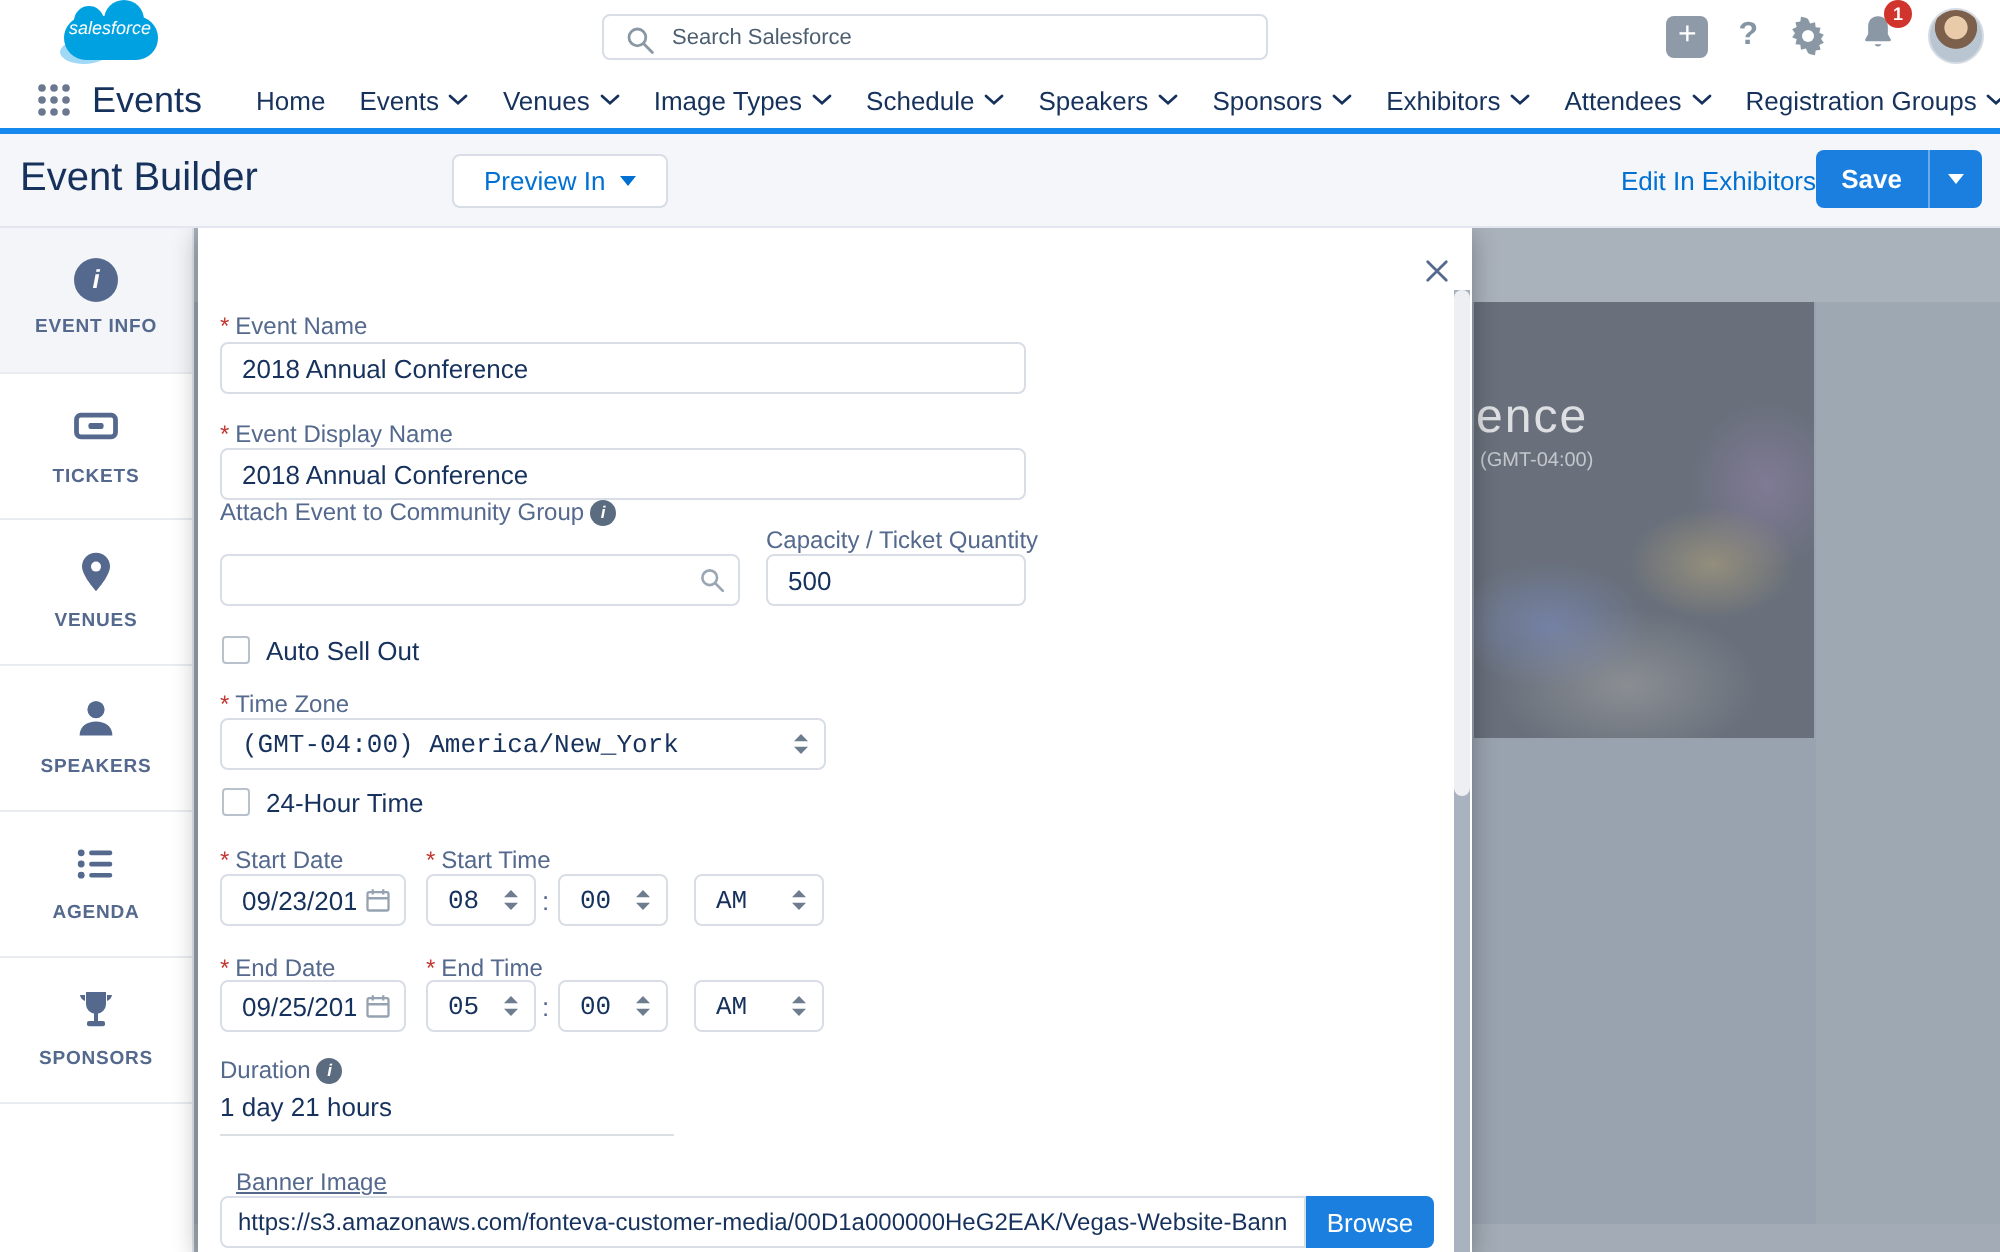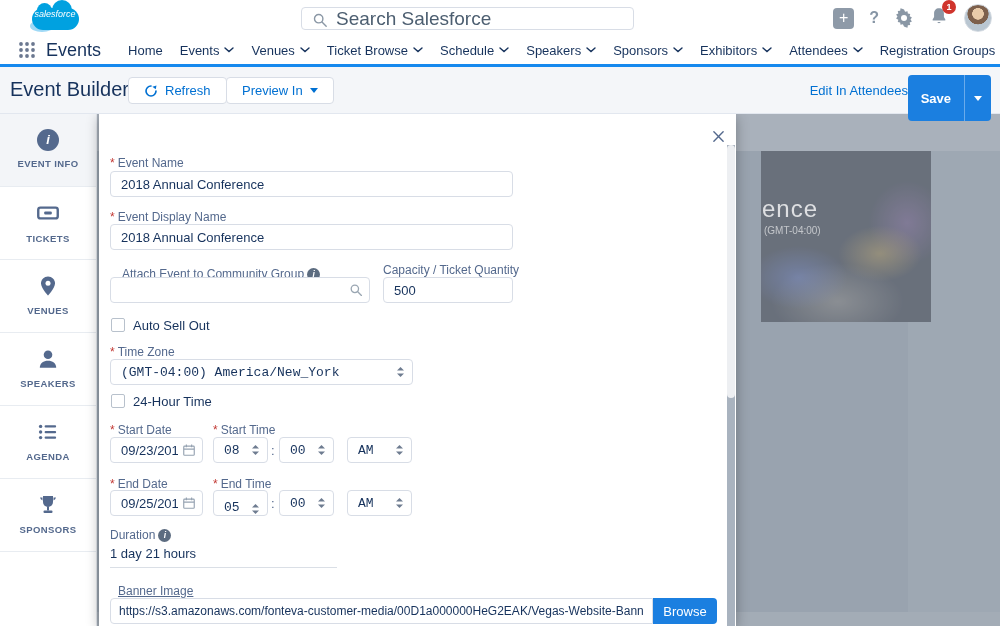--- a/index.html
+++ b/index.html
@@ -8,21 +8,21 @@
   
   .header { position:absolute; top:0; left:0; right:0; height:36px; background:#fff; z-index:30;margin-left:16px; }
   .logo { position:absolute; left:12px; top:4px; width:54px; height:29px; cursor:pointer; }
   .logo-swoosh { position:absolute; left:2px; top:16px; width:24px; height:12px; background:#9fd9f6; border-radius:50%; }
   .logo-cloud { position:absolute; left:4px; top:4px; width:47px; height:22px; background:#00a1e0; border-radius:12px; }
   .logo-cloud::before { content:""; position:absolute; left:5px; top:-5px; width:15px; height:15px; border-radius:50%; background:#00a1e0; }
   .logo-cloud::after { content:""; position:absolute; right:7px; top:-8px; width:20px; height:20px; border-radius:50%; background:#00a1e0; }
   .logo-text { position:absolute; left:0; right:0; top:5px; text-align:center; color:#fff; font-size:9px; font-style:italic; z-index:2; }
   .search-box { position:absolute; left:285px; top:7px; width:333px; height:23px; border:1px solid #d8dde6; border-radius:4px; background:#fff; }
   .search-box svg { position:absolute; left:10px; top:4px; }
-  .search-box input { position:absolute; left:0; top:0; width:100%; height:100%; border:none; outline:none; background:transparent; padding-left:34px; font-size:19px; color:#32455a; font-family:inherit; }
+  .search-box input { position:absolute; left:0; top:0; width:100%; height:100%; border:none; outline:none; background:transparent; padding-left:34px; font-size:11px; color:#32455a; font-family:inherit; }
   .search-box input::placeholder { color:#4c5e70; opacity:1; }
   .h-actions { position:absolute; right:8px; top:0; height:36px; display:flex; align-items:center; gap:15px; }
   .plus-btn { width:21px; height:21px; background:#8e9aa8; border-radius:4px; color:#fff; font-size:16px; line-height:19px; text-align:center; cursor:pointer; }
   .help-btn { color:#8695a5; font-size:16px; font-weight:bold; cursor:pointer; }
   .icon-btn { cursor:pointer; display:flex; align-items:center; }
   .bell-wrap { position:relative; cursor:pointer; }
   .badge { position:absolute; top:-6px; right:-7px; min-width:14px; height:14px; background:#d0342c; border-radius:8px; color:#fff; font-size:9px; font-weight:bold; text-align:center; line-height:14px; padding:0 3px; }
   .avatar { width:28px; height:28px; border-radius:50%; cursor:pointer; border:1px solid #d5dbe2;
             background: radial-gradient(circle at 50% 34%, #e9cba9 0 26%, #7d604c 28% 48%, #b9c6d1 50%); }
 
@@ -36,38 +36,38 @@
   
   .toolbar { position:absolute; top:67px; left:0; right:0; height:47px; background:#f4f6f9; border-bottom:1px solid #e2e7ef; z-index:20; }
   .tb-title { position:absolute; left:10px; top:11px; font-size:20px; color:#16325c; }
   .btn-white { position:absolute; top:10px; height:27px; background:#fff; border:1px solid #d8dde6; border-radius:4px; color:#0070d2; font-size:13px; display:inline-flex; align-items:center; gap:7px; padding:0 15px; cursor:pointer; }
   .btn-refresh { left:128px; }
   .btn-preview { left:226px; }
   .caret-blue { width:0; height:0; border-left:4.5px solid transparent; border-right:4.5px solid transparent; border-top:5px solid #0070d2; display:inline-block; }
   .caret-white { width:0; height:0; border-left:4.5px solid transparent; border-right:4.5px solid transparent; border-top:5px solid #fff; display:inline-block; }
   .btn-status { position:absolute; left:434px; top:9px; height:28px; background:#1b7fe0; border-radius:4px; color:#fff; font-size:13px; font-weight:bold; display:inline-flex; align-items:center; gap:11px; padding:0 14px; cursor:pointer; }
   .edit-link { position:absolute; right:92px; top:16px; font-size:13px; color:#0070d2; cursor:pointer; }
-  .btn-save { position:absolute; right:9px; top:8px; height:46px; background:#1b7fe0; border-radius:4px; color:#fff; font-size:13px; font-weight:bold; display:inline-flex; align-items:stretch; cursor:pointer; }
+  .btn-save { position:absolute; right:9px; top:8px; height:29px; background:#1b7fe0; border-radius:4px; color:#fff; font-size:13px; font-weight:bold; display:inline-flex; align-items:stretch; cursor:pointer; }
   .save-main { display:flex; align-items:center; padding:0 13px; }
   .save-div { width:1px; background:rgba(255,255,255,.35); }
   .save-caret { display:flex; align-items:center; padding:0 9px; }
 
   
   .sidebar { position:absolute; left:0; top:114px; width:97px; bottom:0; background:#fff; border-right:1px solid #e4e8ee; z-index:10; }
   .side-item { height:73px; border-bottom:1px solid #e8ecf1; display:flex; flex-direction:column; align-items:center; justify-content:center; gap:7px; cursor:pointer; background:#fff; }
   .side-item.selected { background:#f3f5f8; }
   .side-label { font-size:9.5px; font-weight:bold; letter-spacing:.4px; color:#54698d; text-align:center; line-height:1.3; padding:0 4px; }
   .info-dot-big { width:22px; height:22px; border-radius:50%; background:#54698d; color:#fff; font-size:13px; font-weight:bold; text-align:center; line-height:22px; font-style:italic; }
 
   
   .overlay { position:absolute; left:97px; top:114px; right:0; bottom:0; background:#99a3af; z-index:5; }
   .ov-right { position:absolute; right:0; top:0; bottom:0; width:92px; background:#9ea8b3; }
   .ov-top { position:absolute; left:0; right:0; top:0; height:37px; background:#a9b1bb; }
   .ov-bottom { position:absolute; left:0; right:0; bottom:0; height:14px; background:#a3acb6; }
-  .banner-preview { position:absolute; left:664px; top:37px; width:170px; height:171px; overflow:hidden;
+  .banner-preview { position:absolute; left:640px; top:37px; width:170px; height:218px; overflow:hidden;
       background:
         radial-gradient(60px 40px at 70% 60%, rgba(205,170,90,.55), transparent 70%),
         radial-gradient(70px 45px at 22% 74%, rgba(110,135,225,.5), transparent 70%),
         radial-gradient(55px 60px at 86% 42%, rgba(170,120,200,.4), transparent 70%),
         radial-gradient(95px 55px at 45% 88%, rgba(235,225,205,.35), transparent 70%),
         #474c57; }
   .banner-tint { position:absolute; inset:0; background:rgba(153,163,175,.42); }
   .banner-title { position:absolute; left:1px; top:44px; font-size:24px; font-weight:300; color:rgba(255,255,255,.78); letter-spacing:1px; }
   .banner-sub { position:absolute; left:3px; top:74px; font-size:10px; color:rgba(255,255,255,.6); }
 
@@ -88,34 +88,34 @@
   .cb-label { position:absolute; font-size:13px; color:#16325c; }
   .colon { position:absolute; font-size:13px; color:#54698d; }
   .info-dot { width:13px; height:13px; border-radius:50%; background:#5c6c80; color:#fff; font-size:8.5px; font-weight:bold; text-align:center; line-height:13px; font-style:italic; }
   .v-dur { position:absolute; font-size:13px; color:#16325c; }
   .divider { position:absolute; height:1px; background:#dadfe6; }
   .btn-browse { position:absolute; width:64px; height:26px; background:#1b7fe0; border:none; border-radius:0 4px 4px 0; color:#fff; font-size:13px; cursor:pointer; font-family:inherit; }
 
   
   .l-name   { left:11px; top:42px; }   .i-name  { left:11px; top:57px;  width:403px; }
   .l-dname  { left:11px; top:96px; }   .i-dname { left:11px; top:110px; width:403px; }
-  .l-comm   { left:11px; top:153px;margin-left:12px; }  .w-comm  { left:11px; top:163px; width:260px; }
+  .l-comm   { left:11px; top:135px; }  .w-comm  { left:11px; top:163px; width:260px; }
   .l-cap    { left:284px; top:149px; } .i-cap   { left:284px; top:163px; width:130px; }
   .cb-auto  { left:12px; top:204px; }  .lb-auto { left:34px; top:204px; }
   .l-tz     { left:11px; top:231px; }  .s-tz    { left:11px; top:245px; width:303px; }
   .cb-24    { left:12px; top:280px; }  .lb-24   { left:34px; top:280px; }
   .l-sd     { left:11px; top:309px; }  .l-st    { left:114px; top:309px; }
   .w-sd     { left:11px; top:323px; width:93px; }
   .s-h1     { left:114px; top:323px; width:55px; }
   .c-1      { left:172px; top:329px; }
   .s-m1     { left:180px; top:323px; width:55px; }
   .s-ap1    { left:248px; top:323px; width:65px; }
   .l-ed     { left:11px; top:363px; }  .l-et    { left:114px; top:363px; }
   .w-ed     { left:11px; top:376px; width:93px; }
-  .s-h2     { left:114px; top:376px; width:55px;align-items:flex-end; }
+  .s-h2     { left:114px; top:376px; width:55px; }
   .c-2      { left:172px; top:382px; }
   .s-m2     { left:180px; top:376px; width:55px; }
   .s-ap2    { left:248px; top:376px; width:65px; }
   .l-dur    { left:11px; top:414px; }  .v-dur   { left:11px; top:432px; }
   .div-1    { left:11px; top:453px; width:227px; }
   .l-ban    { left:19px; top:470px;text-decoration:underline; }
   .i-ban    { left:11px; top:484px; width:543px; border-radius:4px 0 0 4px; font-size:12px; padding:0 8px; }
   .b-browse { left:554px; top:484px; }
 </style>
 </head>
@@ -180,21 +180,21 @@
         <path d="M1 1l4 3.6L9 1"></path>
       </svg>
     </span>
   <span class="nav-item">
       <span>Venues</span>
       <svg width="10" height="6" viewBox="0 0 10 6" fill="none" stroke="#16325c" stroke-width="1.4" stroke-linecap="round">
         <path d="M1 1l4 3.6L9 1"></path>
       </svg>
     </span>
   <span class="nav-item">
-      <span>Ticket Browse</span>
+      <span>Image Types</span>
       <svg width="10" height="6" viewBox="0 0 10 6" fill="none" stroke="#16325c" stroke-width="1.4" stroke-linecap="round">
         <path d="M1 1l4 3.6L9 1"></path>
       </svg>
     </span>
   <span class="nav-item">
       <span>Schedule</span>
       <svg width="10" height="6" viewBox="0 0 10 6" fill="none" stroke="#16325c" stroke-width="1.4" stroke-linecap="round">
         <path d="M1 1l4 3.6L9 1"></path>
       </svg>
     </span>
@@ -226,32 +226,25 @@
       <span>Registration Groups</span>
       <svg width="10" height="6" viewBox="0 0 10 6" fill="none" stroke="#16325c" stroke-width="1.4" stroke-linecap="round">
         <path d="M1 1l4 3.6L9 1"></path>
       </svg>
     </span>
 
 </div>
 
 <div class="toolbar">
   <div class="tb-title">Event Builder</div>
-  <button class="btn-white btn-refresh">
-    <svg width="14" height="14" viewBox="0 0 16 16">
-        <path d="M8 2.3a5.7 5.7 0 105.7 5.7" fill="none" stroke="#0070d2" stroke-width="1.9" stroke-linecap="round"></path>
-        <path d="M9.6 3.2L14.3 1.8l-.9 4.1z" fill="#0070d2"></path>
-      </svg>
-    <span>Refresh</span>
-  </button>
   <button class="btn-white btn-preview">
     <span>Preview In</span>
     <span class="caret-blue"></span>
   </button>
-  <span class="edit-link">Edit In Attendees</span>
+  <span class="edit-link">Edit In Exhibitors</span>
   <div class="btn-save">
     <span class="save-main">Save</span>
     <span class="save-div"></span>
     <span class="save-caret">
         <span class="caret-white"></span>
       </span>
   </div>
 </div>
 
 <div class="overlay">

